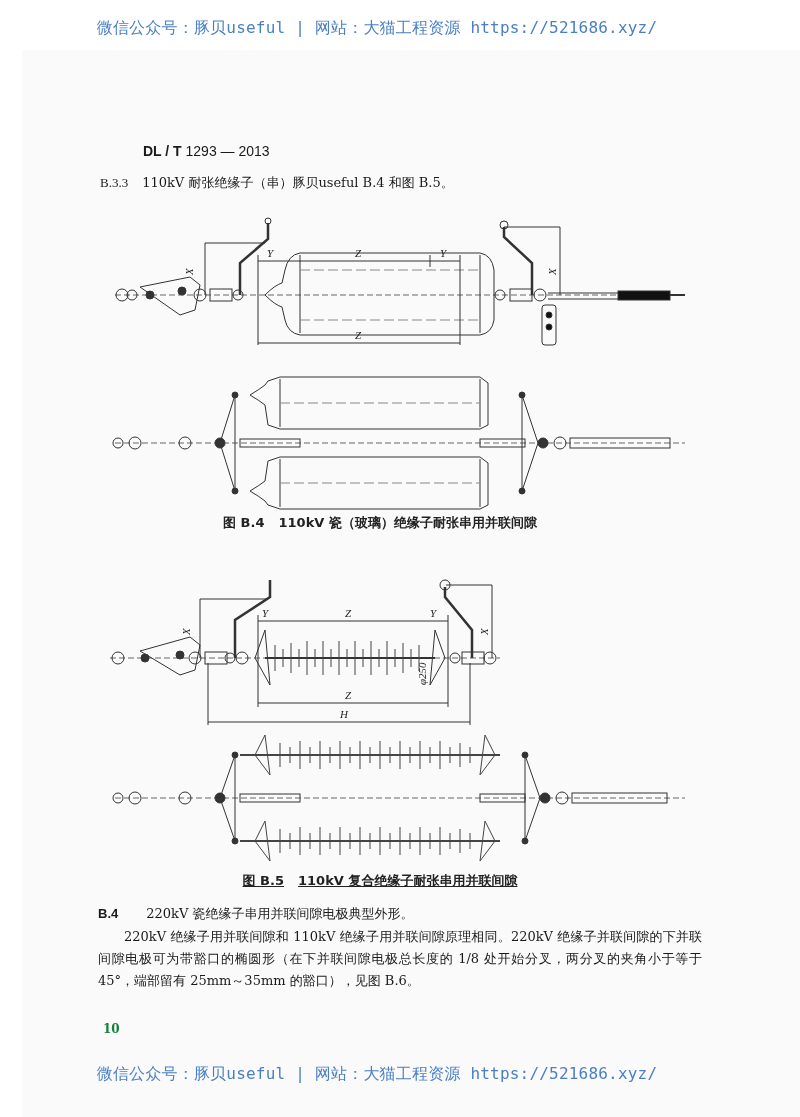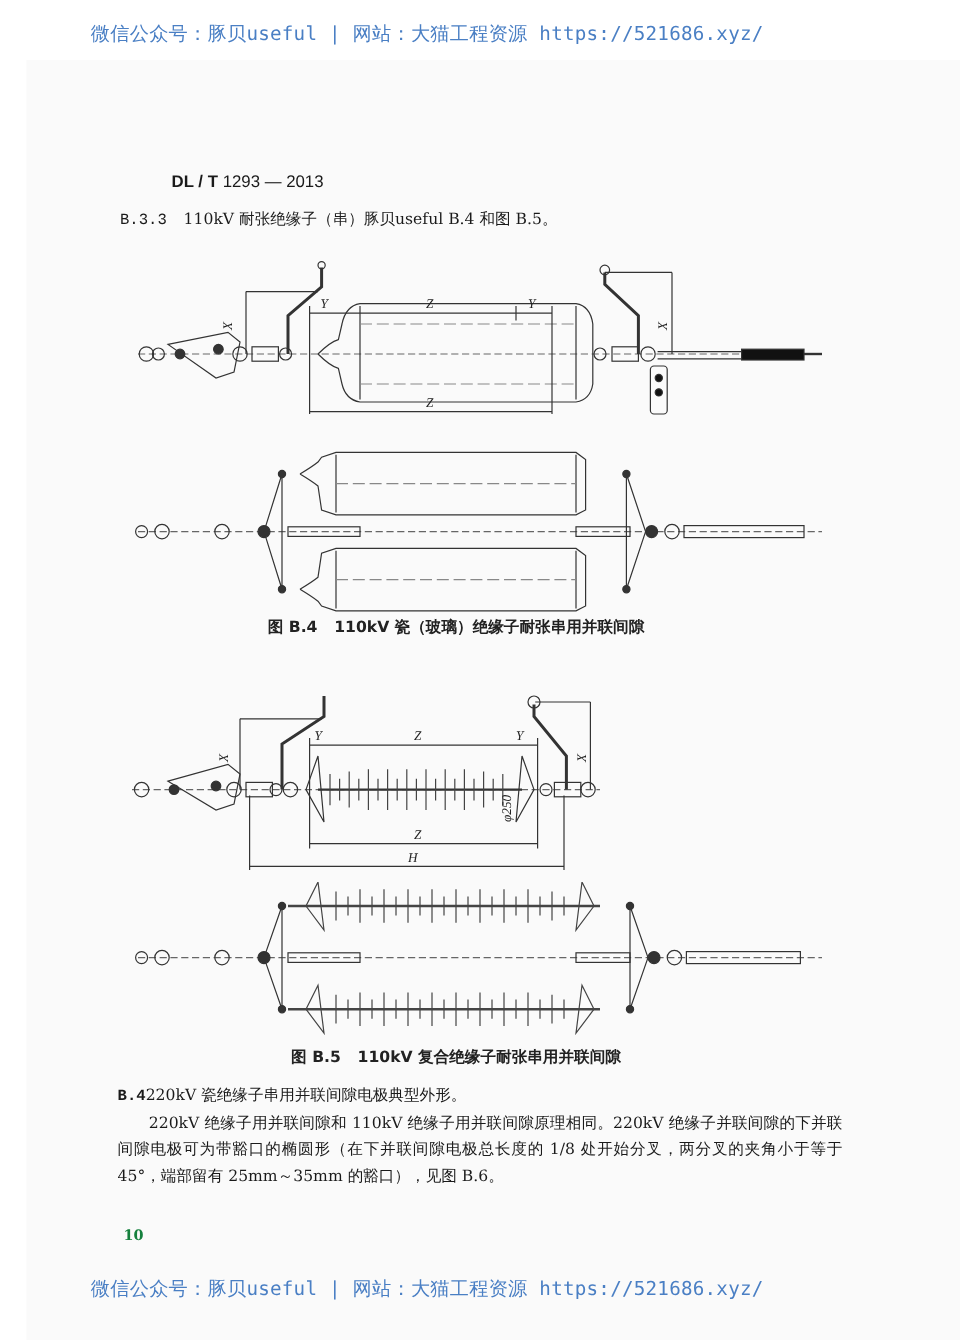--- a/index.html
+++ b/index.html
@@ -10,43 +10,44 @@
     color: #1c1c1c;
   }
   .page-bg {
     position: absolute; left: 22px; top: 50px; width: 778px; height: 1067px;
     background: #fafafa;
   }
   .watermark {
     position: absolute; left: 0; width: 712px; text-align: center;
     color: #4a7fc4; font-size: 16px; letter-spacing: 0.2px;
     font-family: "DejaVu Sans Mono", "Liberation Mono", monospace;
+    padding-left: 21px;
   }
   .watermark.top { top: 18px; }
   .watermark.bottom { top: 1064px; }
   .std-code {
     position: absolute; left: 100px; top: 143px; font-size: 14px;
     font-family: "Liberation Sans", sans-serif; font-weight: bold; color: #1a1a1a; padding-left: 43px;
   }
   .std-code .num { font-weight: normal; }
   .clause {
     position: absolute; left: 100px; top: 174px; font-size: 13px; color: #1a1a1a;
   }
-  .clause .clause-no { font-family: Liberation Mono, monospace; margin-right: 14px; }
+  .clause .clause-no { font-family: Liberation Serif, serif; margin-right: 14px; }
   .fig { position: absolute; left: 100px; width: 600px; }
   .fig svg { display: block; }
   .caption {
     position: absolute; left: 0; width: 760px; text-align: center;
     font-size: 13px; font-weight: bold; color: #222;
     font-family: "DejaVu Sans", "Liberation Sans", sans-serif;
   }
   .caption .fig-no { margin-right: 14px; }
   .para { position: absolute; left: 98px; width: 604px; font-size: 13px; line-height: 22px; color: #1a1a1a; }
   .section-head { top: 903px; }
-  .section-head .sec-no { font-family: Liberation Mono, monospace; font-weight: bold; margin-right: 0; }
+  .section-head .sec-no { font-family: Liberation Sans, sans-serif; font-weight: bold; margin-right: 28px; }
   .body-text { top: 926px; text-indent: 26px; text-align: justify; }
   .page-number {
     position: absolute; left: 103px; top: 1022px; font-size: 12px; font-weight: bold; color: #15803d;
   }
   .lbl { font-family: "Liberation Serif", serif; font-style: italic; font-size: 11px; fill: #222; }
 </style>
 </head>
 <body>
 
 <div class="page-bg"></div>
@@ -239,21 +240,21 @@
       <path d="M155 20 L165 0 L170 40 Z"></path>
         <path d="M395 20 L385 0 L380 40 Z"></path>
       <path d="M180 8 V32 M190 12 V28 M200 6 V34 M210 12 V28 M220 6 V34 M230 12 V28 M240 6 V34 M250 12 V28 M260 6 V34 M270 12 V28 M280 6 V34 M290 12 V28 M300 6 V34 M310 12 V28 M320 6 V34 M330 12 V28 M340 6 V34 M350 12 V28 M360 8 V32 M370 12 V28"></path>
       <line x1="140" y1="106" x2="400" y2="106" stroke-width="2"></line>
       <path d="M155 106 L165 86 L170 126 Z"></path>
         <path d="M395 106 L385 86 L380 126 Z"></path>
       <path d="M180 94 V118 M190 98 V114 M200 92 V120 M210 98 V114 M220 92 V120 M230 98 V114 M240 92 V120 M250 98 V114 M260 92 V120 M270 98 V114 M280 92 V120 M290 98 V114 M300 92 V120 M310 98 V114 M320 92 V120 M330 98 V114 M340 92 V120 M350 98 V114 M360 94 V118 M370 98 V114"></path>
     </g>
   </svg>
 </div>
-<div class="caption" style="top:872px;">
+<div class="caption" style="top:872px;text-decoration:underline;">
   <span class="fig-no">图 B.5</span><span>110kV 复合绝缘子耐张串用并联间隙</span>
 </div>
 
 <div class="para section-head">
   <span class="sec-no">B.4</span><span>220kV 瓷绝缘子串用并联间隙电极典型外形。</span>
 </div>
 <div class="para body-text">220kV 绝缘子用并联间隙和 110kV 绝缘子用并联间隙原理相同。220kV 绝缘子并联间隙的下并联间隙电极可为带豁口的椭圆形（在下并联间隙电极总长度的 1/8 处开始分叉，两分叉的夹角小于等于 45°，端部留有 25mm～35mm 的豁口），见图 B.6。</div>
 
 <div class="page-number">10</div>
 

